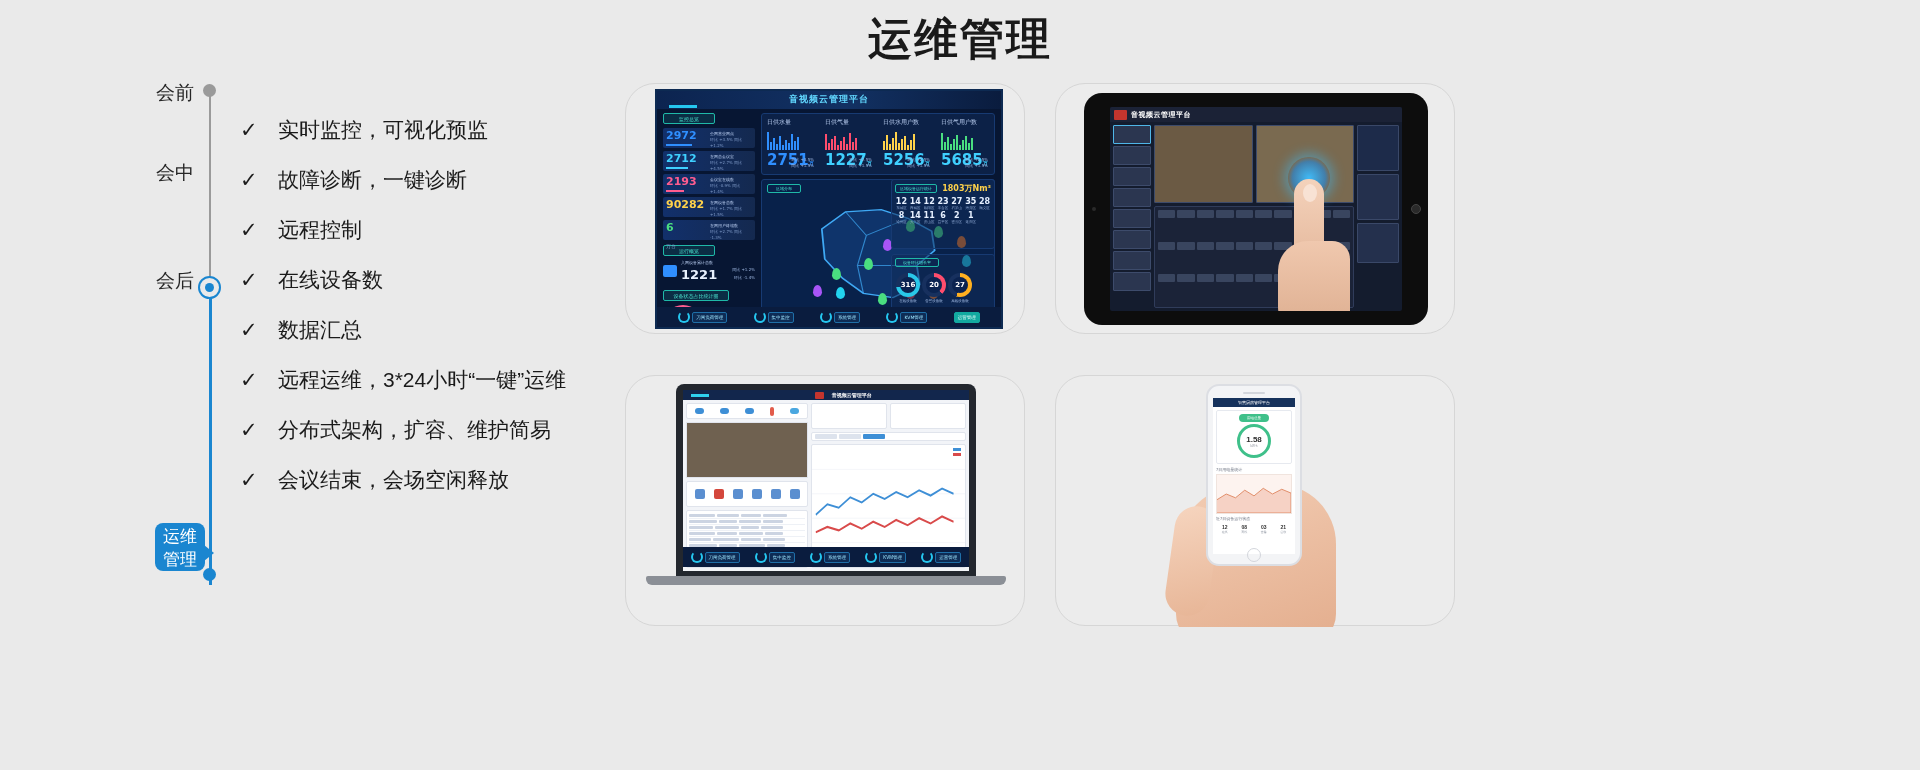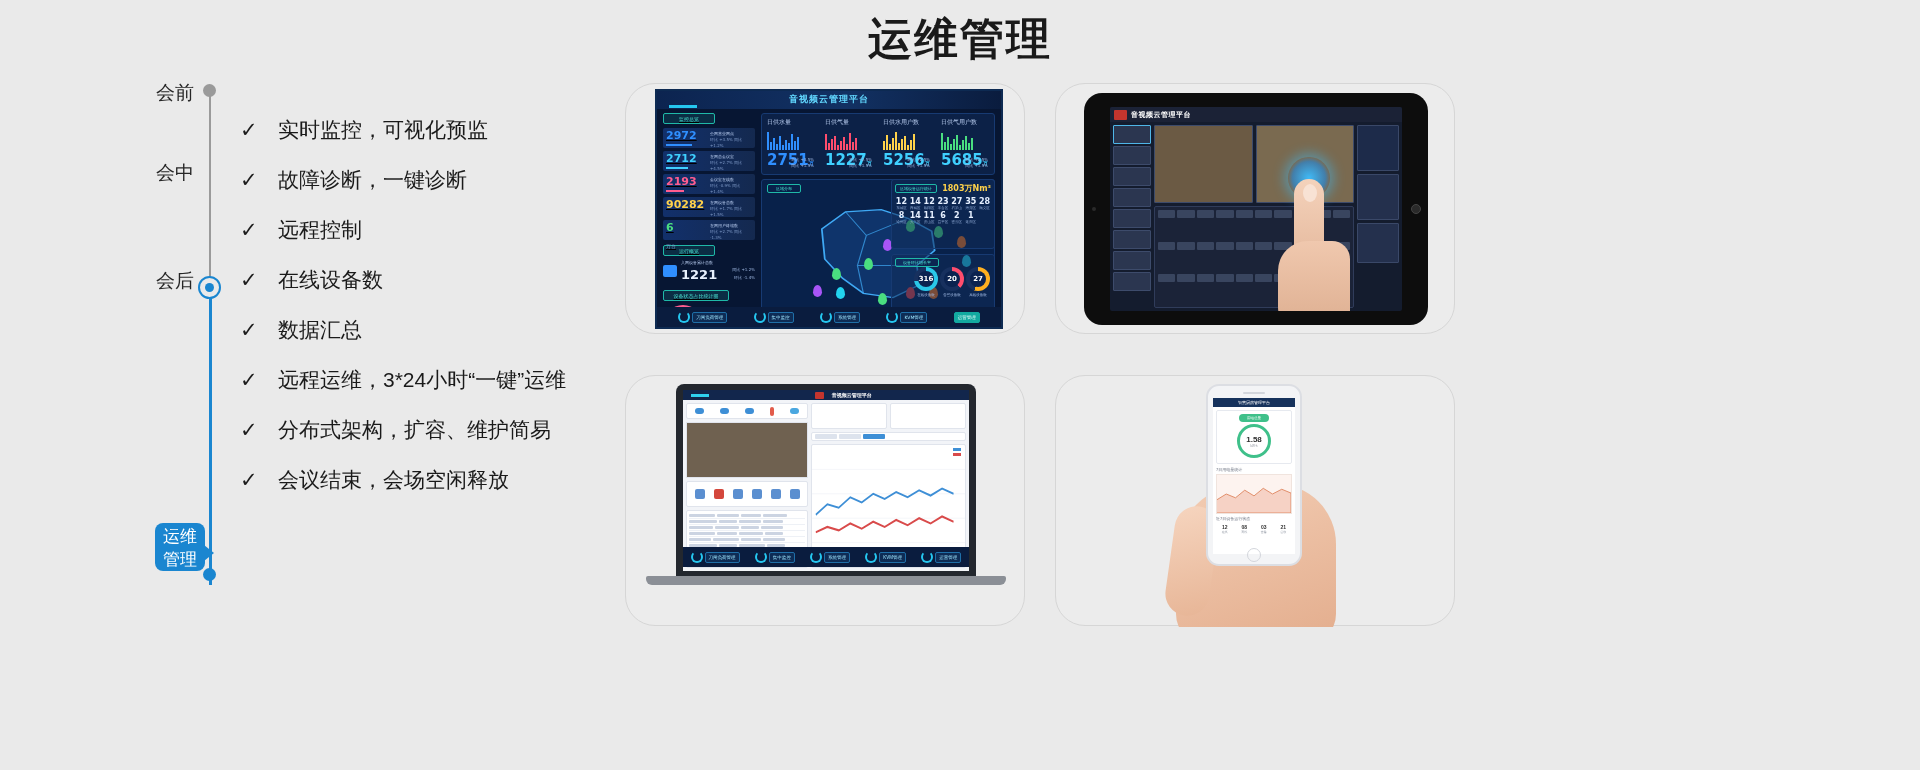--- a/index.html
+++ b/index.html
@@ -85,21 +85,21 @@
     position:absolute; left:0; top:0; width:100%; height:18px;
     background:linear-gradient(90deg,#0c2450 0%,#123163 55%,#0a1c3e 100%);
   }
   .dash-head .dh-title{
     position:absolute; left:0; top:2px; width:100%; text-align:center;
     font-size:9px; color:#62d8ff; letter-spacing:1px; font-weight:bold;
   }
   .dash-head .dh-dash{
     position:absolute; left:12px; top:14px; width:28px; height:3px; background:#25c7f0;
   }
-  .dash-left{ position:absolute; left:6px; top:22px; width:92px;text-decoration:underline; }
+  .dash-left{ position:absolute; left:6px; top:22px; width:92px; }
   .pill{
     width:52px; height:11px; border:1px solid #1fb9a8; border-radius:2px;
     font-size:5px; color:#4ae3cf; text-align:center; line-height:10px; margin-bottom:4px;
     background:rgba(20,90,100,.35);
   }
   .stat{
     height:20px; background:linear-gradient(90deg,#12306b,#14294f);
     border-radius:2px; margin-bottom:3px; position:relative; padding:2px 3px;
   }
   .stat b{ font-size:11px; font-weight:bold; display:block; line-height:11px; }
@@ -150,21 +150,21 @@
   .cal-cell{ text-align:center; }
   .cal-cell b{ font-size:8px; color:#e6f0ff; font-weight:bold; line-height:9px; display:block; }
   .cal-cell span{ font-size:3.5px; color:#8fa9d4; display:block; }
 
   .gauge-box{
     position:absolute; right:6px; top:163px; width:104px; height:71px;
     background:rgba(16,44,88,.55); border:1px solid #173a72; border-radius:3px; padding:3px;
   }
   .g-pill{ width:44px; height:9px; border:1px solid #1fb9a8; border-radius:2px;
     font-size:4px; color:#4ae3cf; text-align:center; line-height:8px; }
-  .g-row{ display:flex; justify-content:flex-end; margin-top:0; }
+  .g-row{ display:flex; justify-content:flex-start; margin-top:6px; }
   .gauge{ width:26px; text-align:center; }
   .gauge .ring{
     width:24px; height:24px; border-radius:50%; margin:0 auto; position:relative;
   }
   .gauge .ring span{
     position:absolute; inset:4px; border-radius:50%; background:#0b2350;
     font-size:7px; color:#fff; line-height:16px; font-weight:bold;
   }
   .gauge .gl{ font-size:3.5px; color:#9fb8e2; margin-top:2px; }
   .dash-foot{

